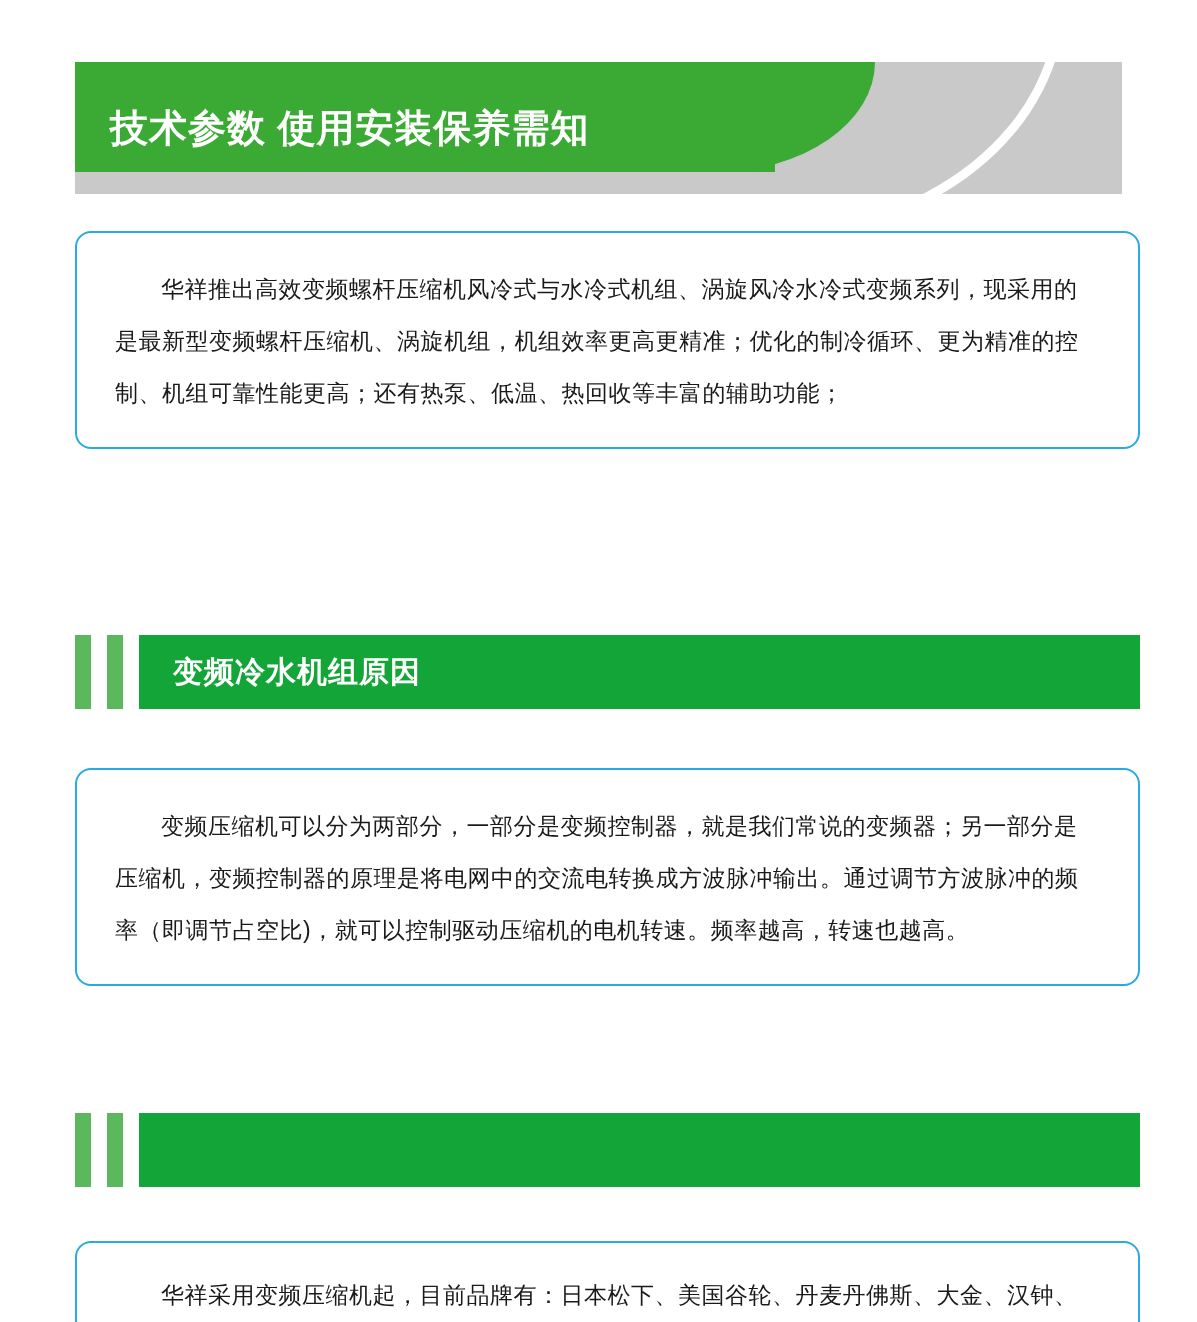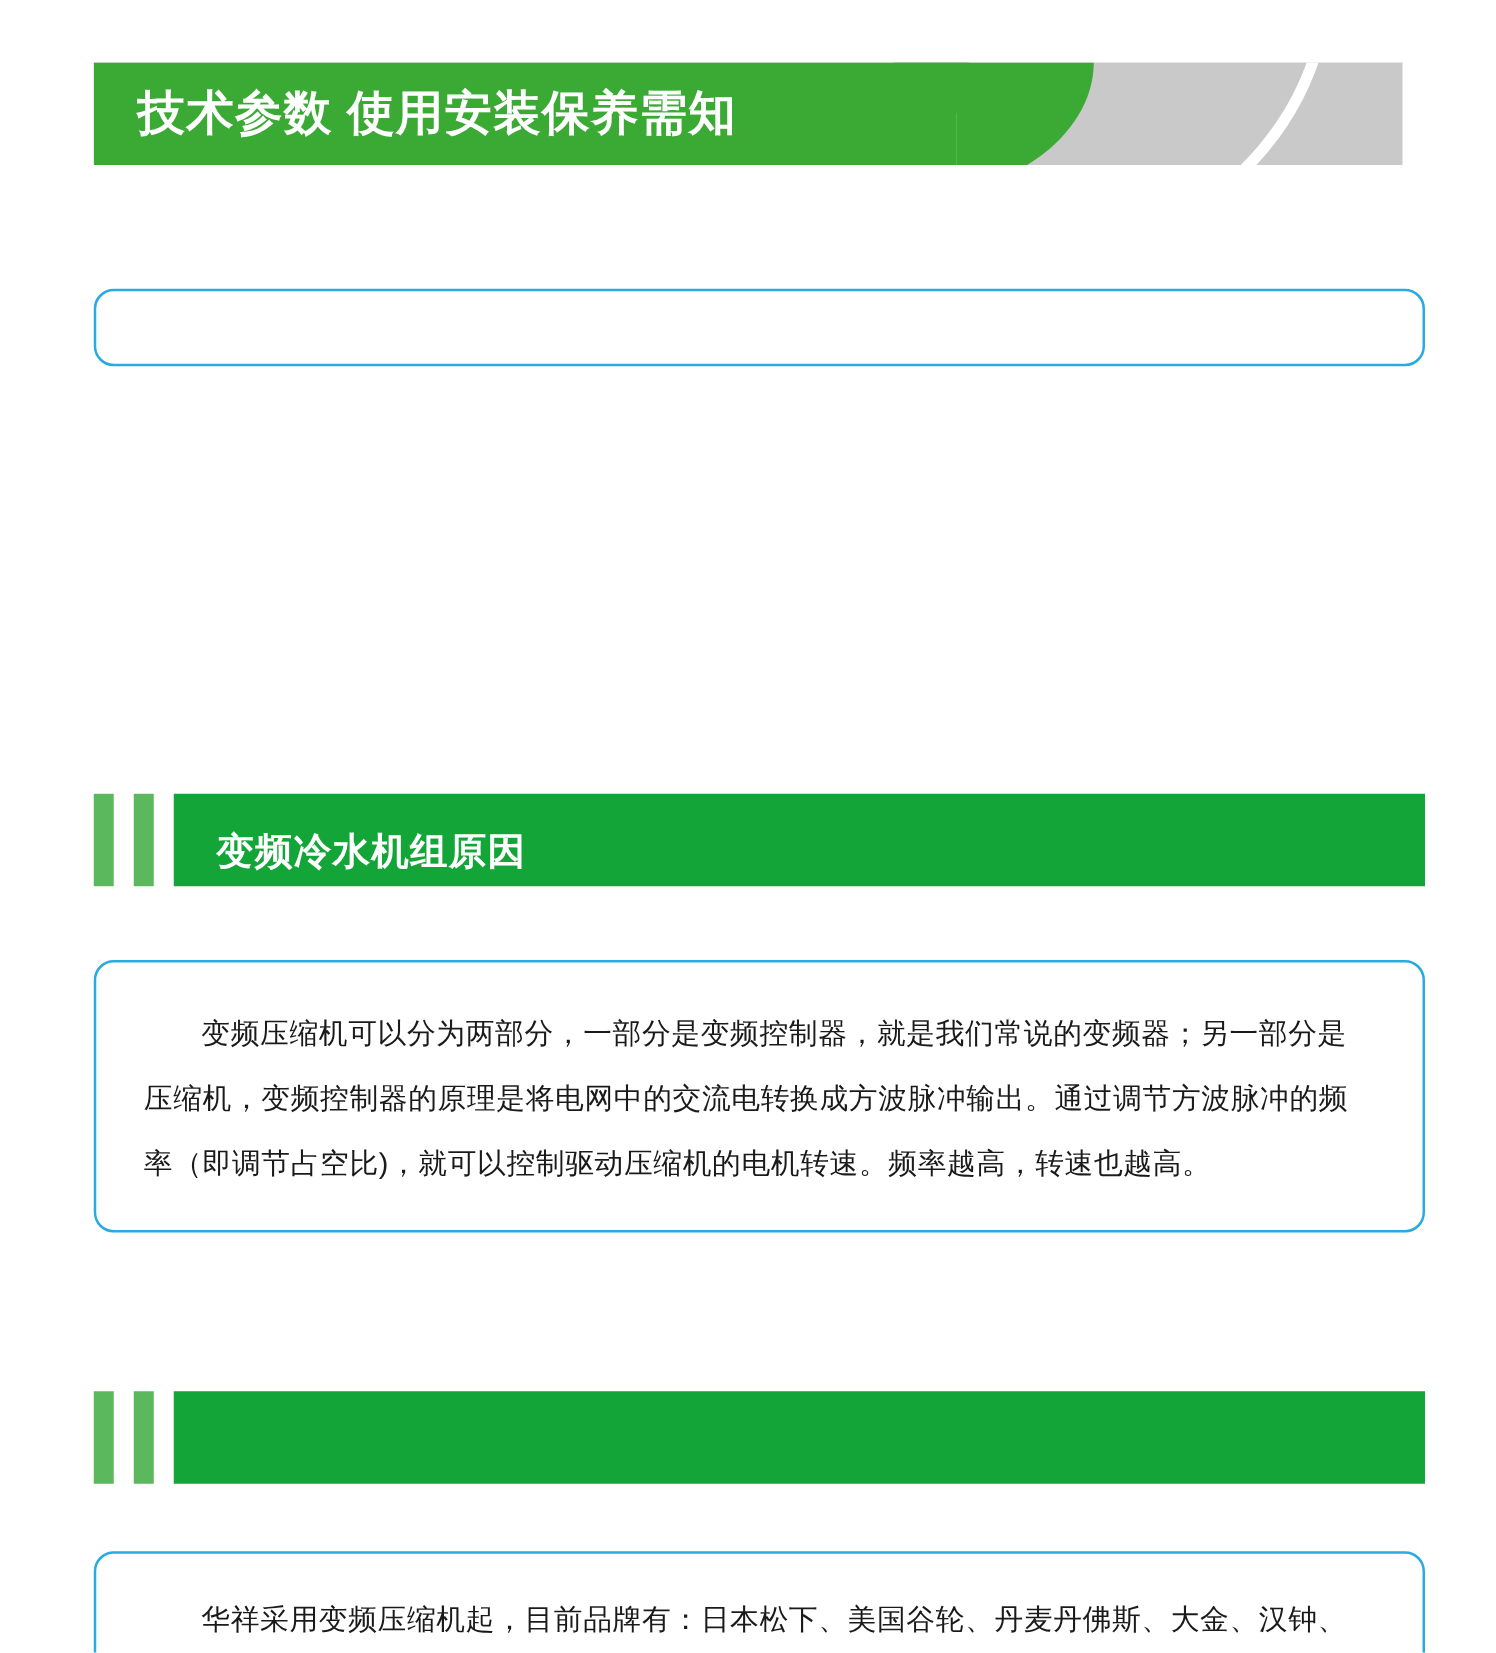--- a/index.html
+++ b/index.html
@@ -12,23 +12,23 @@
     background: #ffffff;
     font-family: "Liberation Sans", "DejaVu Sans", sans-serif;
     overflow: hidden;
     position: relative;
   }
 
   
   .header-band {
     position: absolute;
     left: 75px;
-    top: 50px;
+    top: 62px;
     width: 1047px;
-    height: 82px;
+    height: 132px;
     background: #c9c9c9;
     overflow: hidden;
   }
   .header-green {
     position: absolute;
     left: 0;
     top: 0;
     width: 700px;
     height: 110px;
     background: #3aaa35;
@@ -107,21 +107,21 @@
     position: absolute;
     left: 64px;
     top: 0;
     right: 0;
     height: 74px;
     background: #13a538;
   }
   .bar-label {
     position: absolute;
     left: 98px;
-    top: 10px;
+    top: 0;
     height: 74px;
     line-height: 74px;
     color: #ffffff;
     font-size: 30px;
     font-weight: bold;
     letter-spacing: 1px;
     white-space: nowrap;
   }
 
   
@@ -135,20 +135,21 @@
 <body>
 
 <div class="header-band">
   <div class="header-green"></div>
   <div class="header-wedge"></div>
   <div class="header-swoosh"></div>
   <div class="header-title">技术参数 使用安装保养需知</div>
 </div>
 
 <div class="text-card" id="card-intro">
+  <p class="para">华祥推出高效变频螺杆压缩机风冷式与水冷式机组、涡旋风冷水冷式变频系列，现采用的是最新型变频螺杆压缩机、涡旋机组，机组效率更高更精准；优化的制冷循环、更为精准的控制、机组可靠性能更高；还有热泵、低温、热回收等丰富的辅助功能；</p>
 </div>
 
 <div class="section-bar" id="bar-reason">
   <div class="bar-tick t1"></div>
   <div class="bar-tick t2"></div>
   <div class="bar-main"></div>
   <div class="bar-label">变频冷水机组原因</div>
 </div>
 
 <div class="text-card" id="card-reason">

